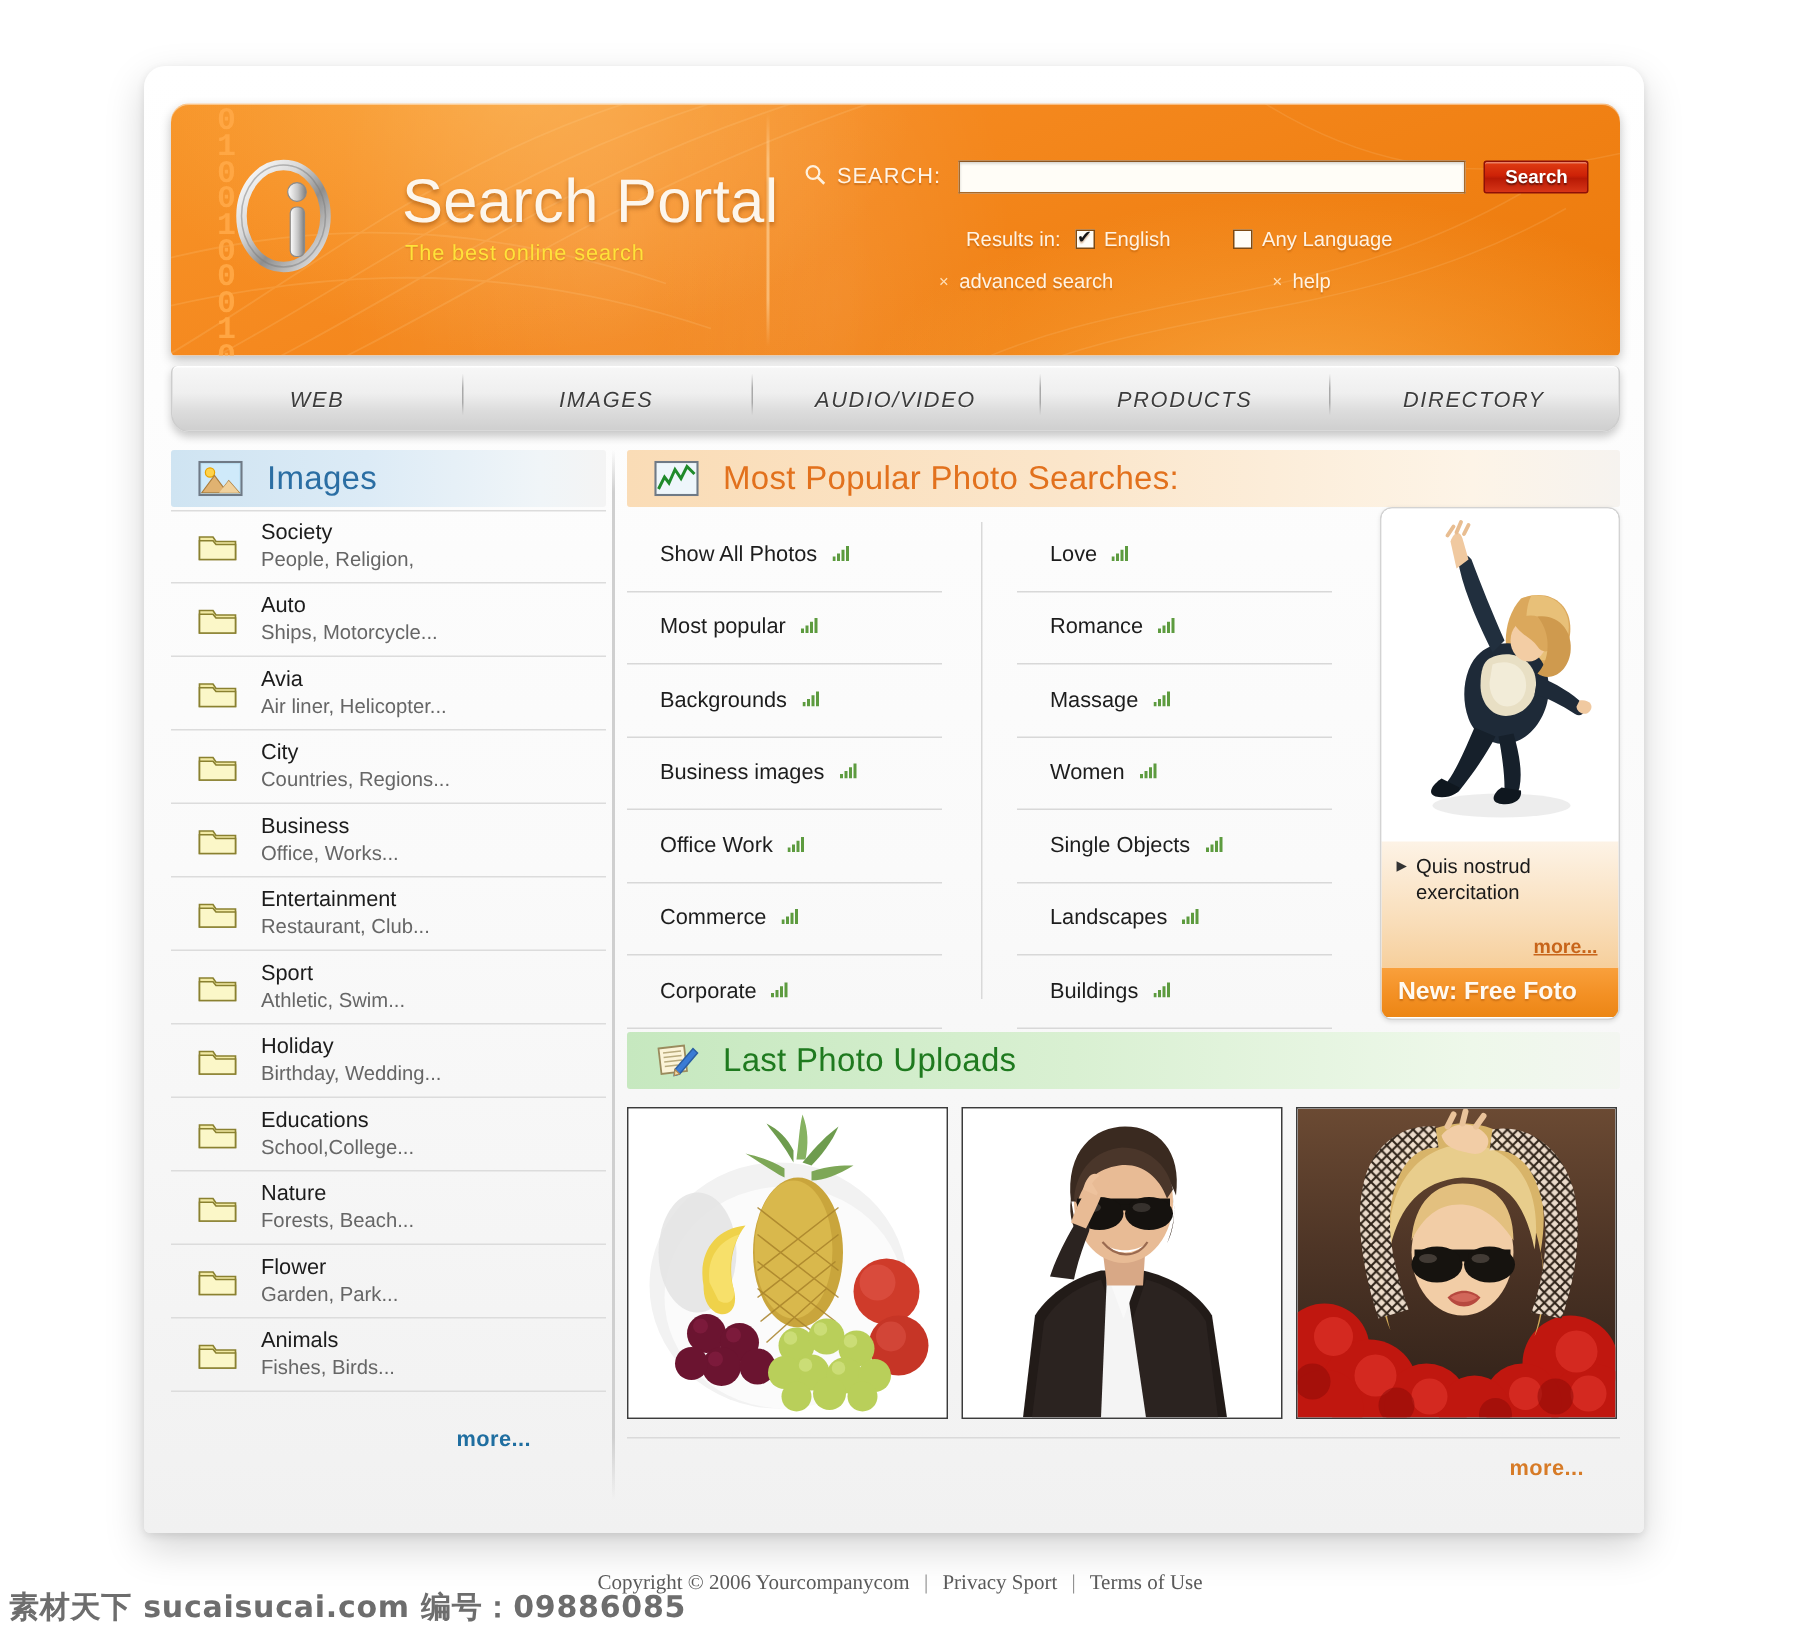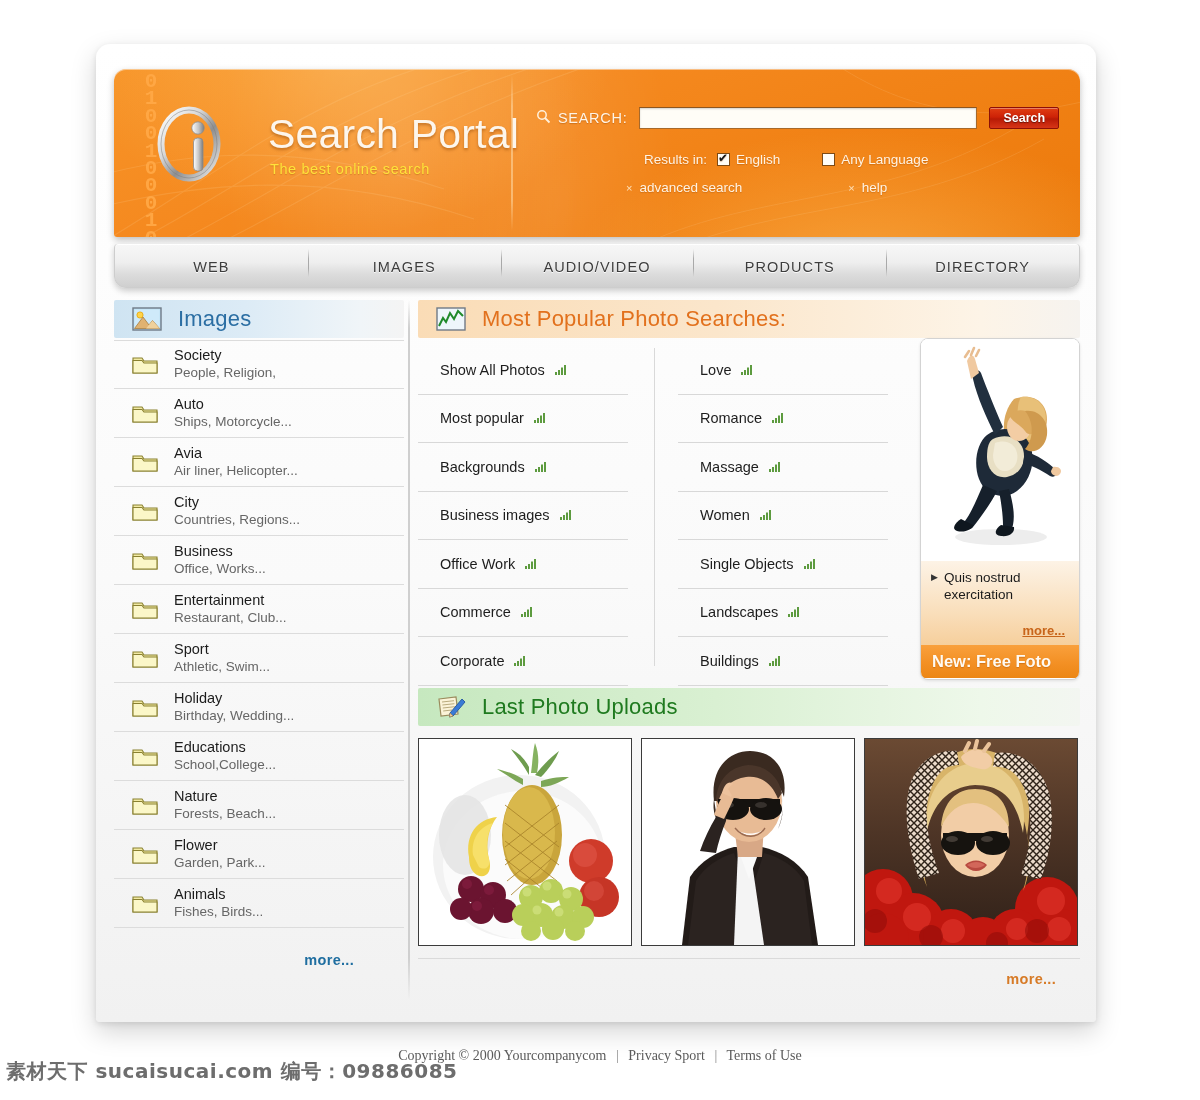--- a/index.html
+++ b/index.html
@@ -157,20 +157,21 @@
     border: 1px solid #cdcdcd;
     border-top: none;
   }
   .tab {
     flex: 1; text-align: center;
     font-size: 14.5px; color: #3d3d3d;
     letter-spacing: 1.1px;
     cursor: pointer; position: relative;
     padding-top: 2px;
     text-shadow: 0 1px 0 rgba(255,255,255,.85);
+    font-style: italic;
   }
   .tab + .tab::before {
     content: ""; position: absolute; left: 0; top: -8px;
     width: 1px; height: 28px;
     background: linear-gradient(rgba(160,160,160,0), #a9a9a9 35%, #a9a9a9 70%, rgba(160,160,160,0));
   }
 
   
   .content { position: absolute; left: 0; top: 256px; width: 1000px; height: 700px; }
 
@@ -967,20 +968,20 @@
       </div>
 
       <div class="main-more">more...</div>
     </div>
   </div>
 
  </div>
 </div>
 
 <div class="footer">
-  <span>Copyright © 2000 Yourcompanycom</span>
+  <span>Copyright © 2006 Yourcompanycom</span>
   <span class="sep">|</span>
   <a href="#">Privacy Sport</a>
   <span class="sep">|</span>
   <a href="#">Terms of Use</a>
 </div>
 
 <div class="watermark">素材天下 sucaisucai.com 编号：09886085</div>
 
 </body></html>

